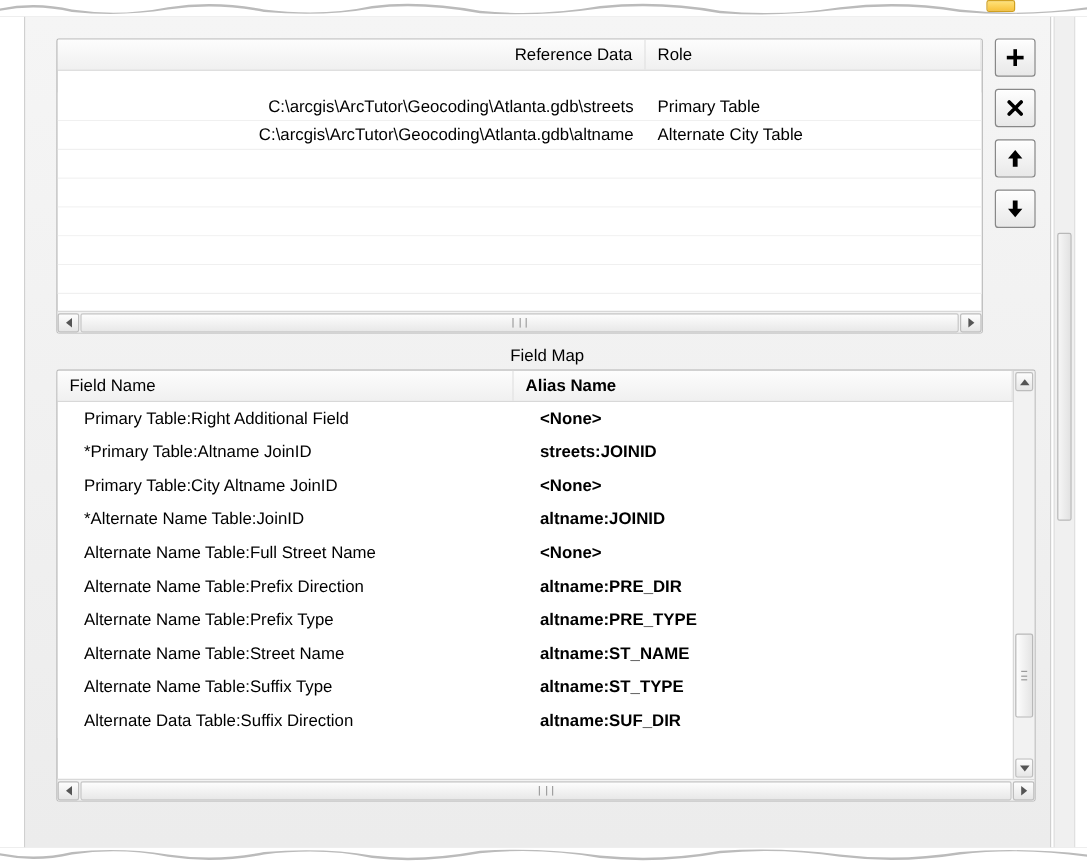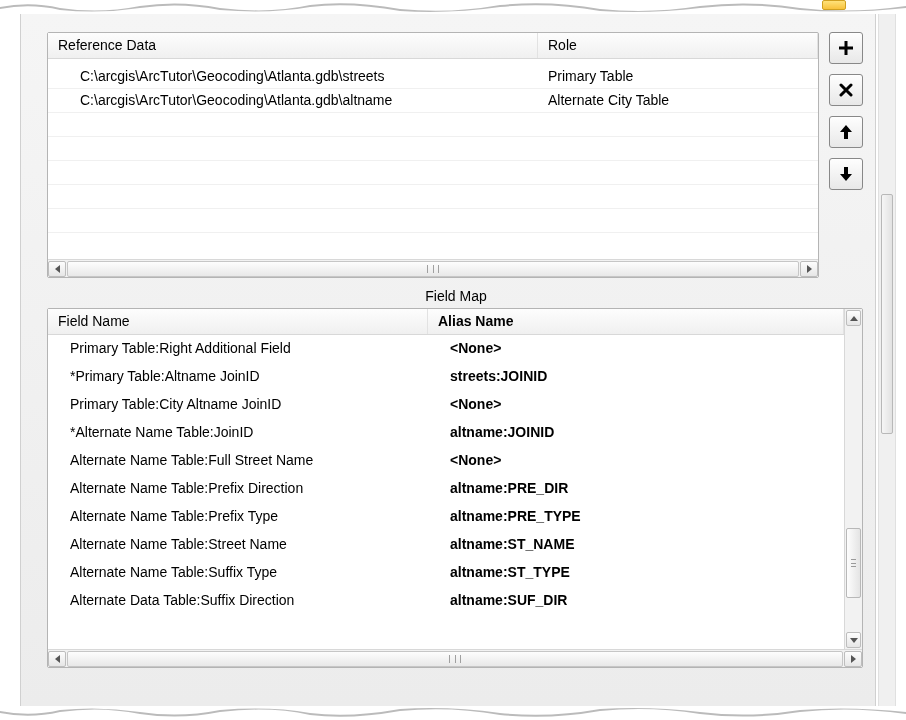--- a/index.html
+++ b/index.html
@@ -105,23 +105,23 @@
   }
   .grid-body .row .cell {
     padding:3px 10px;
     white-space:nowrap;
     overflow:hidden;
     text-overflow:ellipsis;
   }
   .grid-body .row:nth-child(odd) { background:#fff; }
   .grid-body .row:nth-child(even){ background:#fff; }
   .grid-lines .row { border-bottom:1px solid #f0f0f0; }
-  .refdata-col1 { width: 490px; }
+  .refdata-col1 { width: 490px; text-align: right; }
   .refdata-col2 { flex:1; }
-  .refdata-box .grid-body { padding-top:6px; }
+  .refdata-box .grid-body { padding-top:18px; }
 
   .hscrollbar {
     height:18px;
     background:#f2f2f2;
     border-top:1px solid #d8d8d8;
     display:flex;
     align-items:center;
   }
   .hscrollbar .arrow-btn {
     width:18px; height:16px;

